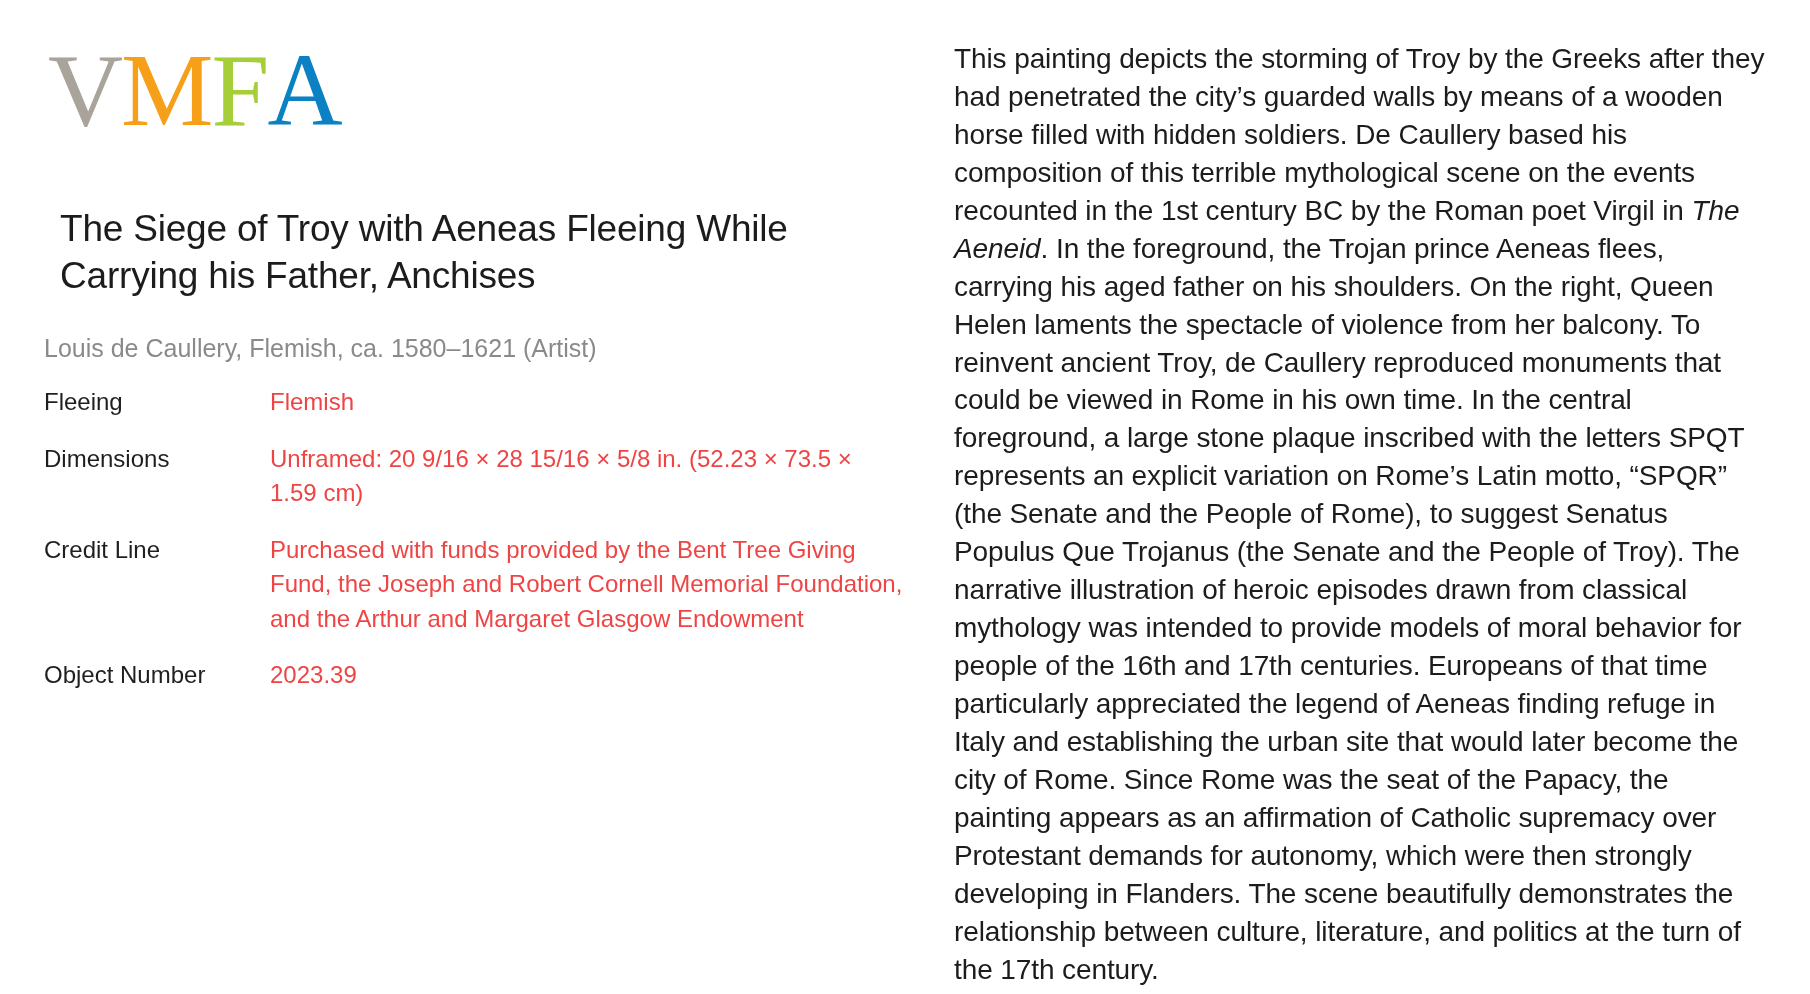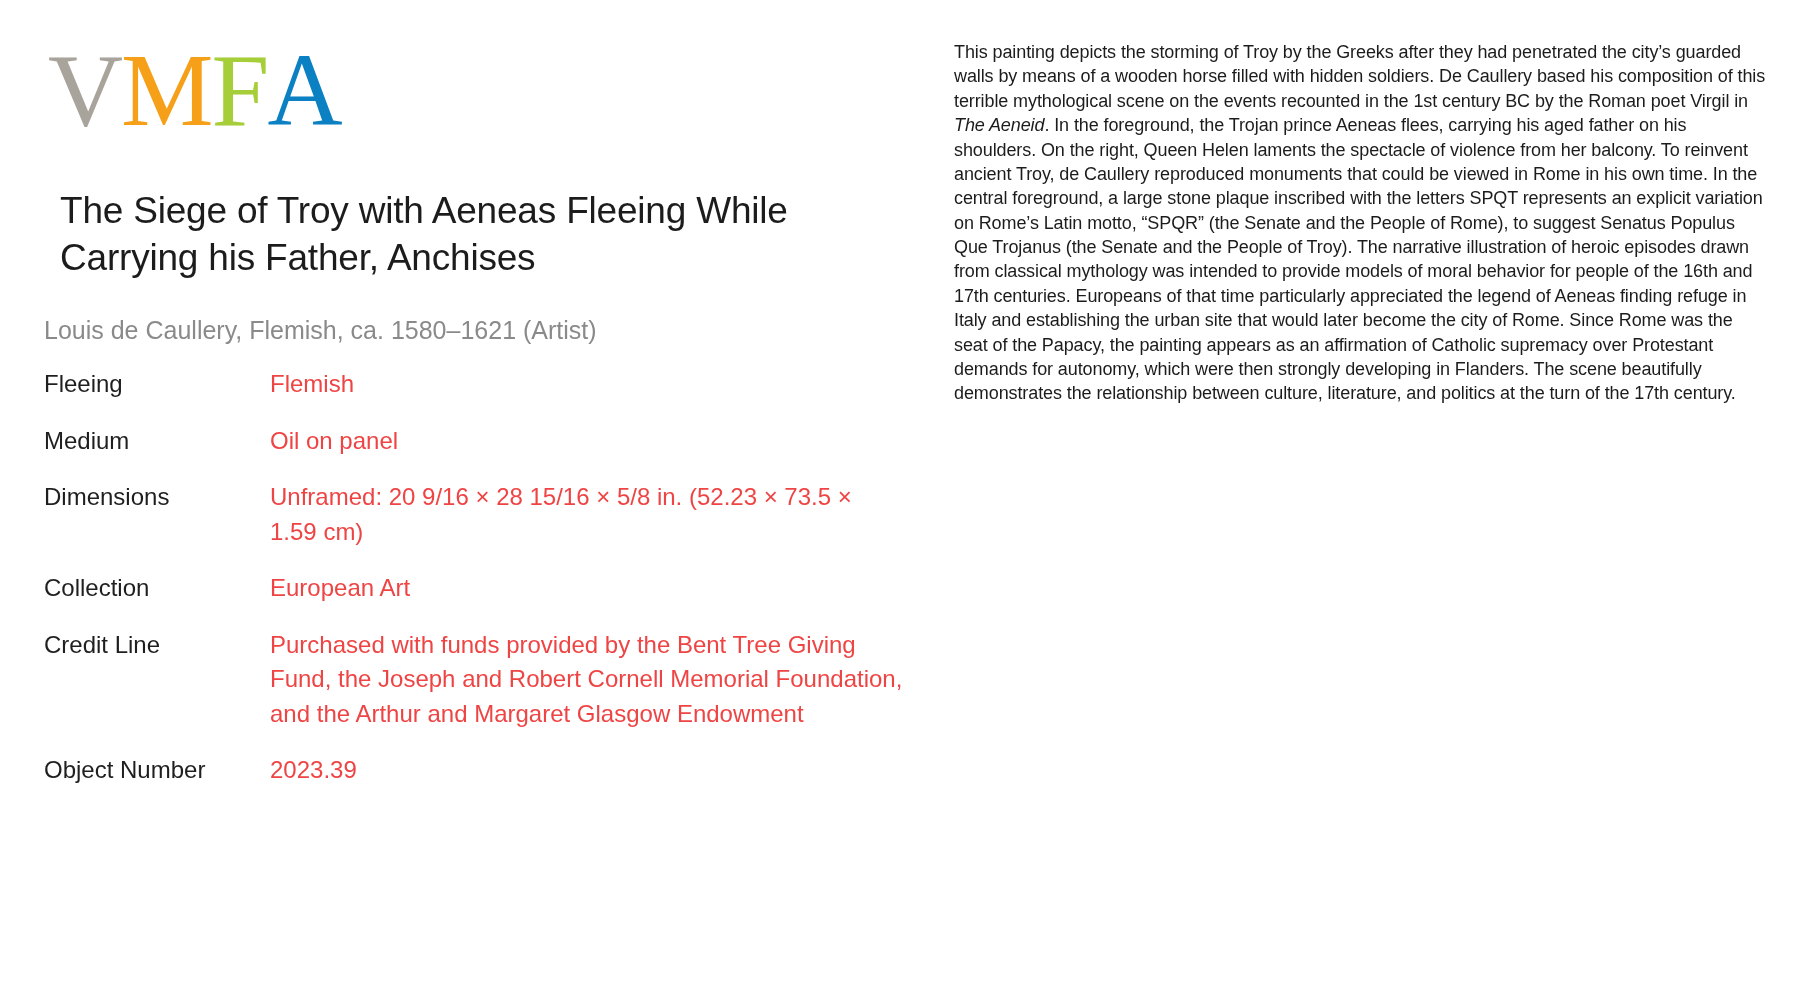--- a/index.html
+++ b/index.html
@@ -29,21 +29,21 @@
     width: 900px;
     flex: 0 0 900px;
     padding-right: 40px;
   }
   .logo {
     font-family: "Liberation Serif", serif;
     font-size: 104px;
     line-height: 1;
     letter-spacing: -2px;
     font-weight: 400;
-    margin: 0 0 46px 4px;
+    margin: 0 0 64px 4px;
     display: inline-block;
     white-space: nowrap;
   }
   .logo span { display: inline-block; }
   .logo .l-v { color: #a9a49b; }
   .logo .l-m { color: #f6a01a; }
   .logo .l-f { color: #a6ce39; }
   .logo .l-a { color: #0b80c3; }
 
   .artwork-title {
@@ -86,21 +86,21 @@
   }
   table.meta tr:last-child td { padding-bottom: 0; }
 
   
   .right-col {
     flex: 1 1 auto;
     padding-left: 10px;
     padding-top: 2px;
   }
   .description {
-    font-size: 18px;
+    font-size: 28px;
     line-height: 1.355;
     color: #1c1c1c;
     margin: 0;
     letter-spacing: -0.1px;
   }
   .description em { font-style: italic; }
 </style>
 </head>
 <body>
 
@@ -116,30 +116,22 @@
 
     <div class="artist-line">Louis de Caullery, Flemish, ca. 1580–1621 (Artist)</div>
 
     <table class="meta">
       <tbody>
         <tr>
           <td class="label">Fleeing</td>
           <td class="value">Flemish</td>
         </tr>
         <tr>
-          <td class="label">Medium</td>
-          <td class="value">Oil on panel</td>
-        </tr>
-        <tr>
           <td class="label">Dimensions</td>
           <td class="value">Unframed: 20 9/16 × 28 15/16 × 5/8 in. (52.23 × 73.5 × 1.59 cm)</td>
-        </tr>
-        <tr>
-          <td class="label">Collection</td>
-          <td class="value">European Art</td>
         </tr>
         <tr>
           <td class="label">Credit Line</td>
           <td class="value">Purchased with funds provided by the Bent Tree Giving Fund, the Joseph and Robert Cornell Memorial Foundation, and the Arthur and Margaret Glasgow Endowment</td>
         </tr>
         <tr>
           <td class="label">Object Number</td>
           <td class="value">2023.39</td>
         </tr>
       </tbody>

